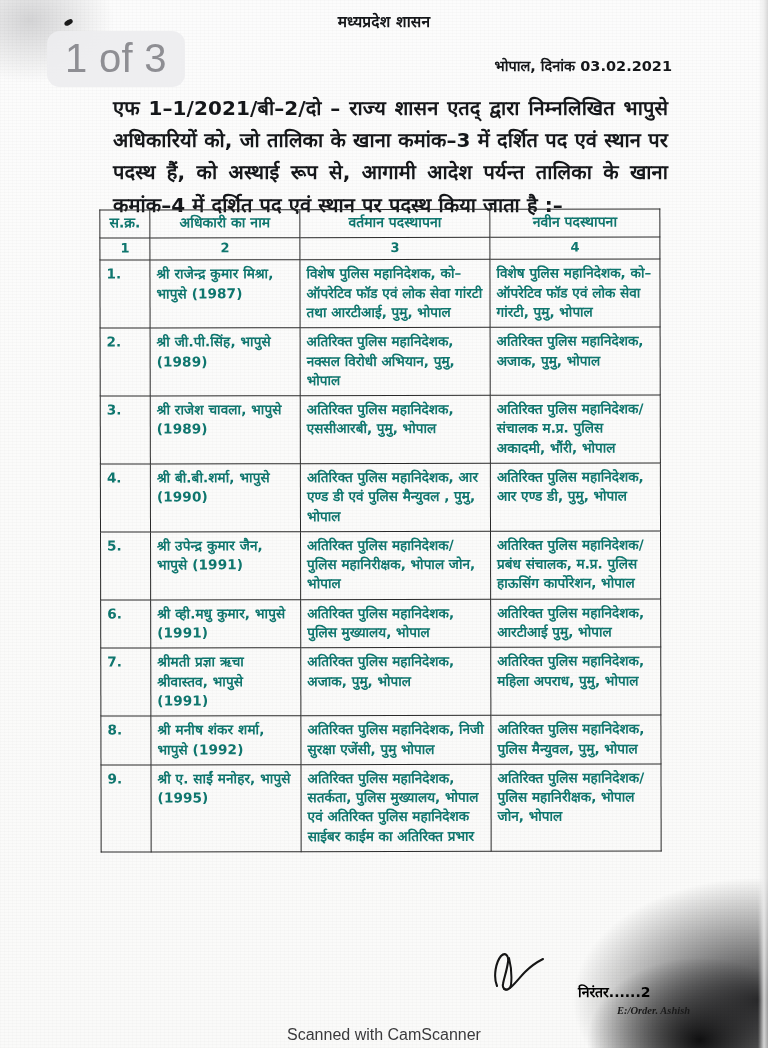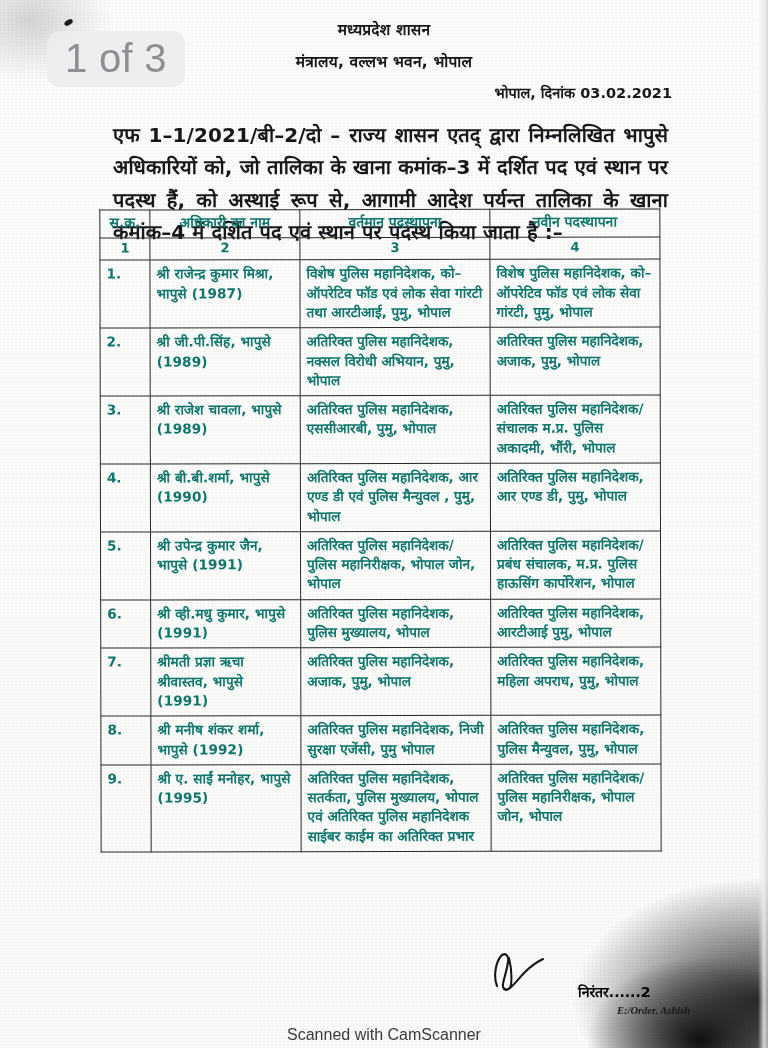--- a/index.html
+++ b/index.html
@@ -71,26 +71,26 @@
     color: #15171a;
   }
   .hdr {
     text-align: center;
     font-size: 15.5px;
     font-weight: bold;
     line-height: 1.52;
     padding-top: 11px;
     letter-spacing: 0.2px;
   }
-  .hdr div { margin: 8px; }
+  .hdr div { margin: 0; }
   .hdr .order { letter-spacing: 1px; }
   .datum {
     text-align: right;
     padding-right: 96px;
-    margin-top: 8px;
+    margin-top: 20px;
     font-size: 14.5px;
     font-weight: bold;
   }
   .body-para {
     margin: 17px 100px 0 113px;
     font-size: 20px;
     line-height: 1.62;
     text-align: justify;
     font-weight: bold;
     letter-spacing: 0.1px;
@@ -172,21 +172,20 @@
   <div class="paper-grain"></div>
   <div class="right-edge"></div>
   <div class="corner-speck"></div>
 
   <div class="page-pill">1 of 3</div>
 
   <div class="doc">
 
     <div class="hdr">
       <div>मध्यप्रदेश शासन</div>
-      <div>मंत्रालय, वल्लभ भवन, भोपाल</div>
     </div>
 
     <div class="datum">भोपाल, दिनांक 03.02.2021</div>
 
     <div class="body-para">एफ 1–1/2021/बी–2/दो – राज्य शासन एतद् द्वारा निम्नलिखित भापुसे अधिकारियों को, जो तालिका के खाना कमांक–3 में दर्शित पद एवं स्थान पर पदस्थ हैं, को अस्थाई रूप से, आगामी आदेश पर्यन्त तालिका के खाना कमांक–4 में दर्शित पद एवं स्थान पर पदस्थ किया जाता है :–</div>
 
     <table class="order-table">
       <colgroup>
         <col class="c1">
           <col class="c2">

